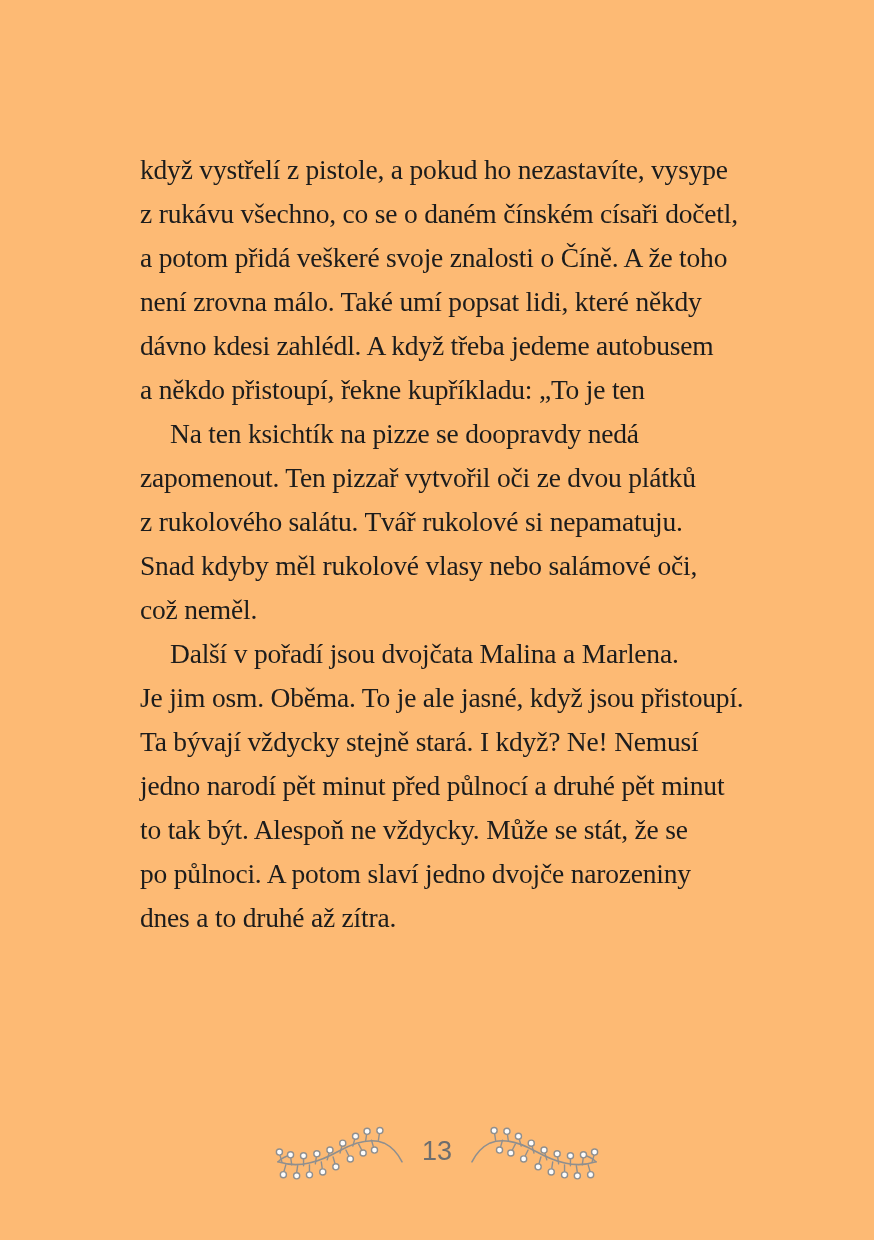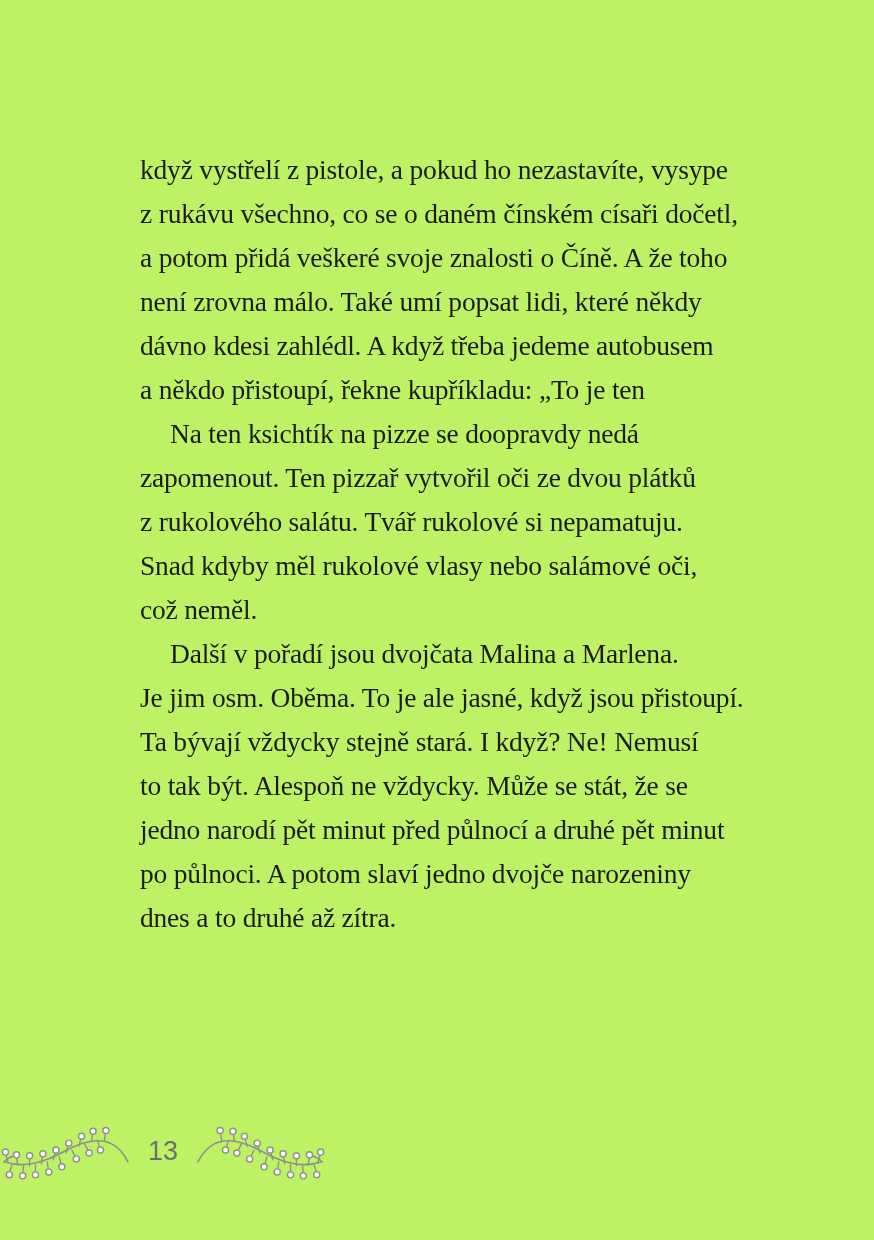--- a/index.html
+++ b/index.html
@@ -10,21 +10,21 @@
     width: 874px;
     height: 1240px;
     background: #ffffff;
     position: relative;
     overflow: hidden;
     font-family: "Liberation Serif", serif;
   }
   .page {
     position: absolute;
     inset: 0;
-    background: #bef264;
+    background: #fdba74;
   }
   .text-block {
     position: absolute;
     left: 140px;
     top: 148px;
     width: 640px;
     color: #1c1c1c;
     font-size: 27.5px;
     line-height: 44px;
     letter-spacing: -0.2px;
@@ -35,20 +35,21 @@
   }
   .line.indent {
     padding-left: 30px;
   }
   .footer {
     position: absolute;
     left: 0;
     top: 1124px;
     width: 874px;
     display: flex;
+    justify-content: center;
     align-items: center;
     gap: 16px;
   }
   .page-number {
     font-family: "Liberation Sans", sans-serif;
     font-size: 27px;
     color: #6e6e6e;
     line-height: 1;
     padding-bottom: 4px;
   }
@@ -125,22 +126,22 @@
       <div class="line">dávno kdesi zahlédl. A když třeba jedeme autobusem</div>
       <div class="line">a někdo přistoupí, řekne kupříkladu: „To je ten</div>
       <div class="line indent">Na ten ksichtík na pizze se doopravdy nedá</div>
       <div class="line">zapomenout. Ten pizzař vytvořil oči ze dvou plátků</div>
       <div class="line">z rukolového salátu. Tvář rukolové si nepamatuju.</div>
       <div class="line">Snad kdyby měl rukolové vlasy nebo salámové oči,</div>
       <div class="line">což neměl.</div>
       <div class="line indent">Další v pořadí jsou dvojčata Malina a Marlena.</div>
       <div class="line">Je jim osm. Oběma. To je ale jasné, když jsou přistoupí.</div>
       <div class="line">Ta bývají vždycky stejně stará. I když? Ne! Nemusí</div>
+      <div class="line">jedno narodí pět minut před půlnocí a druhé pět minut</div>
       <div class="line">to tak být. Alespoň ne vždycky. Může se stát, že se</div>
-      <div class="line">jedno narodí pět minut před půlnocí a druhé pět minut</div>
       <div class="line">po půlnoci. A potom slaví jedno dvojče narozeniny</div>
       <div class="line">dnes a to druhé až zítra.</div>
     </div>
 
   <div class="footer">
     <svg class="ornament" viewBox="0 0 134 58">
       <use href="#branch"></use>
     </svg>
     <span class="page-number">13</span>
     <svg class="ornament mirrored" viewBox="0 0 134 58">

